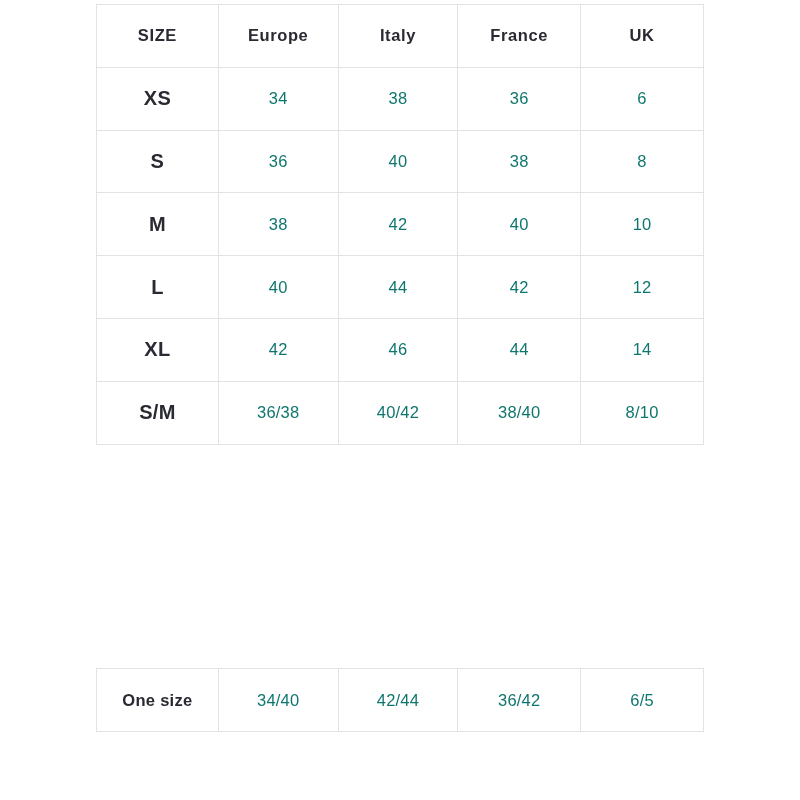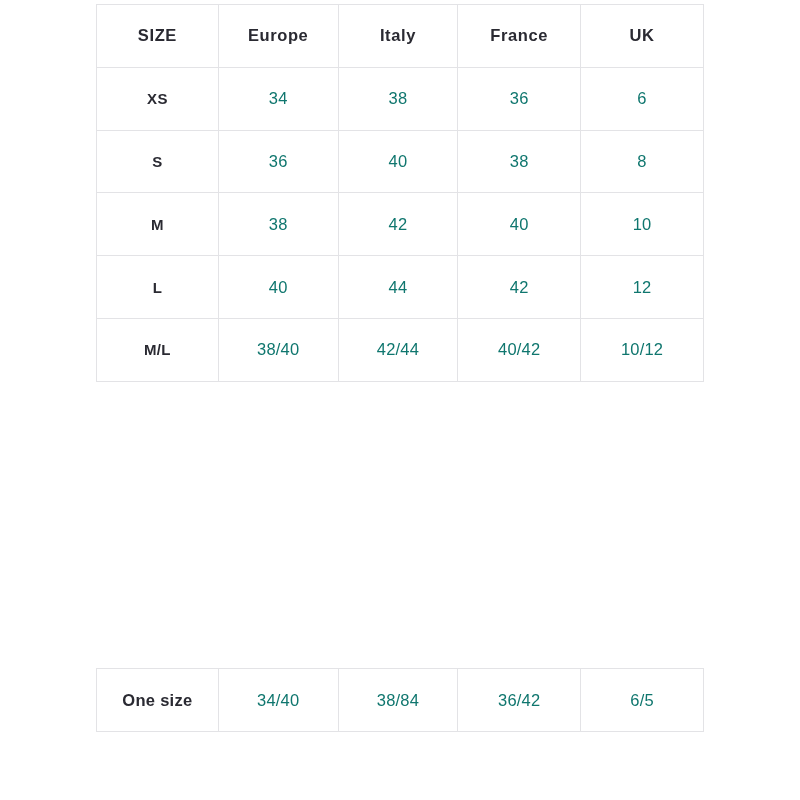--- a/index.html
+++ b/index.html
@@ -58,21 +58,21 @@
 
   #main-table th {
     font-weight: bold;
     font-size: 16.5px;
     letter-spacing: 0.6px;
     color: #2a2a32;
   }
 
   td.rowlabel {
     font-weight: bold;
-    font-size: 15px;
+    font-size: 20px;
     color: #2a2a32;
     letter-spacing: 0.3px;
   }
 
   #secondary-table td.rowlabel {
     font-size: 16.5px;
   }
 
   
   table tr:first-child td, table tr:first-child th { border-top: 1px solid #e3e3e6; }
@@ -123,44 +123,51 @@
           <td>10</td>
         </tr>
         <tr>
           <td class="rowlabel">L</td>
           <td>40</td>
           <td>44</td>
           <td>42</td>
           <td>12</td>
         </tr>
         <tr>
-          <td class="rowlabel">M/L</td>
+          <td class="rowlabel">XL</td>
+          <td>42</td>
+          <td>46</td>
+          <td>44</td>
+          <td>14</td>
+        </tr>
+        <tr>
+          <td class="rowlabel">S/M</td>
+          <td>36/38</td>
+          <td>40/42</td>
           <td>38/40</td>
-          <td>42/44</td>
-          <td>40/42</td>
-          <td>10/12</td>
+          <td>8/10</td>
         </tr>
       </tbody>
     </table>
   </div>
 
   <div class="table-wrap" id="secondary-table-wrap">
     <table id="secondary-table">
       <colgroup>
         <col class="c0">
           <col class="c1">
           <col class="c2">
           <col class="c3">
           <col class="c4">
       </colgroup>
       <tbody>
         <tr>
           <td class="rowlabel">One size</td>
           <td>34/40</td>
-          <td>38/84</td>
+          <td>42/44</td>
           <td>36/42</td>
           <td>6/5</td>
         </tr>
       </tbody>
     </table>
   </div>
 
 </div>
 
 </body></html>

